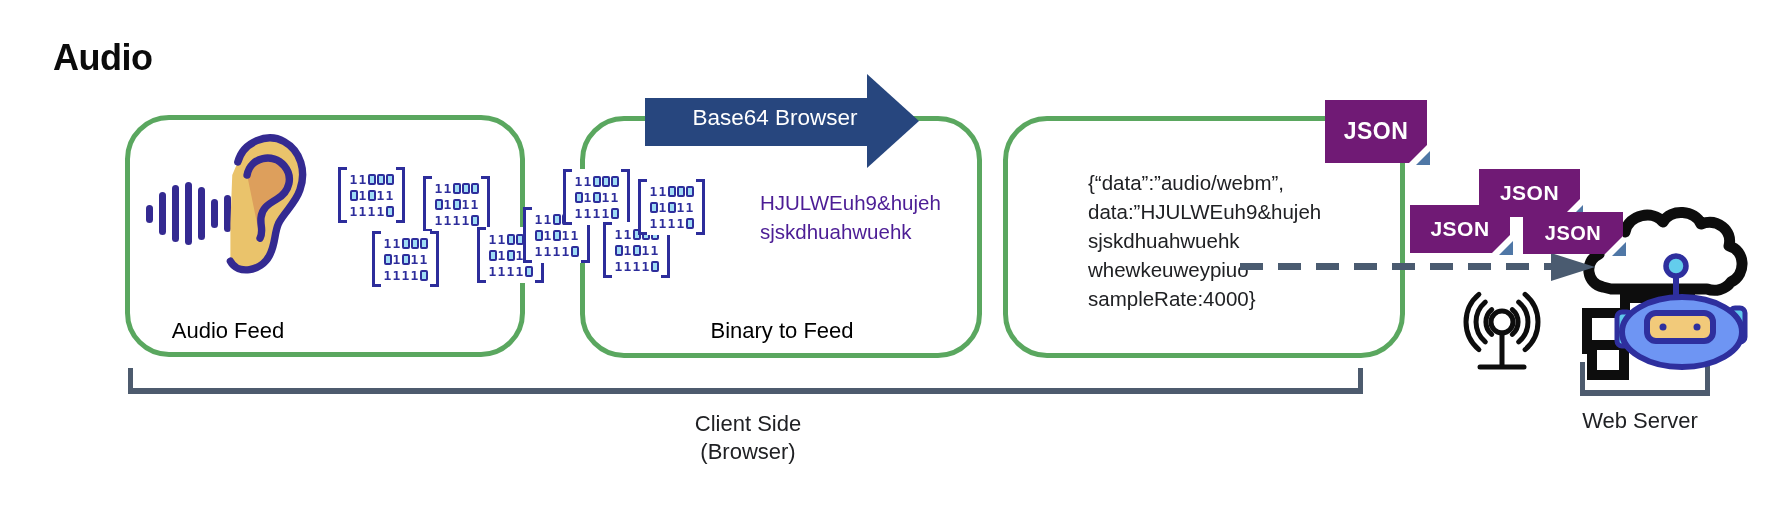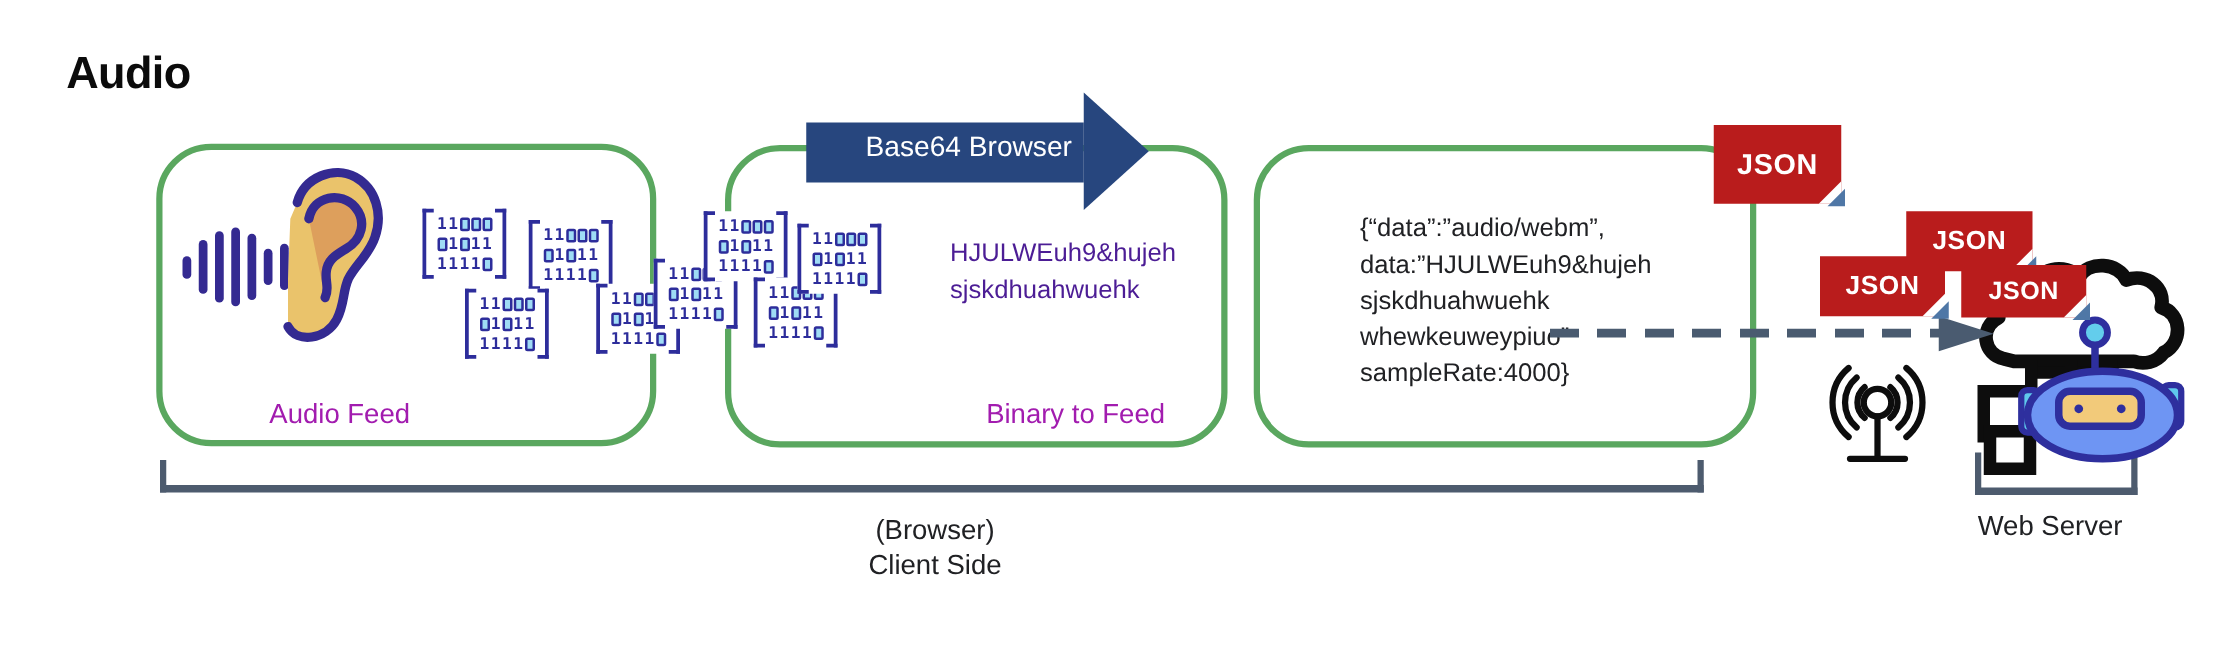--- a/index.html
+++ b/index.html
@@ -8,21 +8,21 @@
 
   .title{position:absolute;left:38px;top:22px;margin:15px;font-size:36px;font-weight:bold;
          letter-spacing:-0.5px;color:#0b0b0b;}
 
   
   .gbox{position:absolute;border:5px solid #5aa75f;border-radius:44px;background:transparent;z-index:1;}
   .box1{left:125px;top:115px;width:390px;height:232px;}
   .box2{left:580px;top:116px;width:392px;height:232px;}
   .box3{left:1003px;top:116px;width:392px;height:232px;}
 
-  .box-label{position:absolute;font-size:22px;color:#a21caf;z-index:4;text-align:right;}
+  .box-label{position:absolute;font-size:22px;color:#000000;z-index:4;text-align:center;}
   .lbl1{left:128px;top:318px;width:200px;}
   .lbl2{left:632px;top:318px;width:300px;}
 
   
   .earsvg{position:absolute;left:210px;top:126px;z-index:2;}
   .soundbars{position:absolute;left:146px;top:178px;width:104px;height:74px;z-index:2;}
   .soundbars i{position:absolute;width:7px;background:#342a91;border-radius:4px;display:block;}
   .bh1{left:0;top:27px;height:18px;}  .bh2{left:13px;top:14px;height:43px;}
   .bh3{left:26px;top:7px;height:57px;} .bh4{left:39px;top:4px;height:63px;}
   .bh5{left:52px;top:9px;height:53px;} .bh6{left:65px;top:21px;height:29px;}
@@ -44,22 +44,22 @@
   .arrow-head{position:absolute;left:867px;top:74px;width:0;height:0;z-index:5;
               border-left:52px solid #27467e;border-top:47px solid transparent;border-bottom:47px solid transparent;}
   .arrow-label{position:absolute;left:650px;top:105px;width:250px;text-align:center;
                color:#ffffff;font-size:22.5px;z-index:6;}
 
   
   .b64text{position:absolute;left:760px;top:188px;font-size:20.5px;line-height:29px;color:#4c1d95;z-index:4;}
   .jsontext{position:absolute;left:1088px;top:168px;font-size:20.5px;line-height:29px;color:#202124;z-index:4;}
 
   
-  .badge{position:absolute;background:#b91c1c;color:#fff;font-weight:bold;display:flex;
-         align-items:center;justify-content:center;letter-spacing:0.5px;z-index:6;margin-left:46px;}
+  .badge{position:absolute;background:#701a75;color:#fff;font-weight:bold;display:flex;
+         align-items:center;justify-content:center;letter-spacing:0.5px;z-index:6;}
   .badge::before{content:"";position:absolute;right:0;bottom:0;width:0;height:0;
          border-bottom:18px solid #ffffff;border-left:18px solid transparent;}
   .badge::after{content:"";position:absolute;right:-3px;bottom:-2px;width:0;height:0;
          border-bottom:14px solid #4f77a6;border-left:14px solid transparent;}
   .badge-b1{left:1325px;top:100px;width:102px;height:63px;font-size:23px;}
   .badge-b2{left:1479px;top:169px;width:101px;height:48px;font-size:21px;z-index:6;}
   .badge-b3{left:1410px;top:205px;width:100px;height:48px;font-size:21px;z-index:7;}
   .badge-b4{left:1523px;top:212px;width:100px;height:42px;font-size:20px;z-index:7;}
 
   
@@ -495,18 +495,18 @@
       <rect x="72" y="123" width="66" height="28" rx="9" fill="#f2ca7a" stroke="#2e2f9e" stroke-width="6"></rect>
       <circle cx="88" cy="137" r="3.5" fill="#2e2f9e"></circle>
       <circle cx="122" cy="137" r="3.5" fill="#2e2f9e"></circle>
     </g>
   </svg>
 
   <div class="bracket client-br"></div>
   <div class="bracket server-br"></div>
 
   <div class="footer-text client-txt">
+    <div>Client Side</div>
     <div>(Browser)</div>
-    <div>Client Side</div>
   </div>
   <div class="footer-text server-txt">Web Server</div>
 
 </div>
 
 </body></html>

